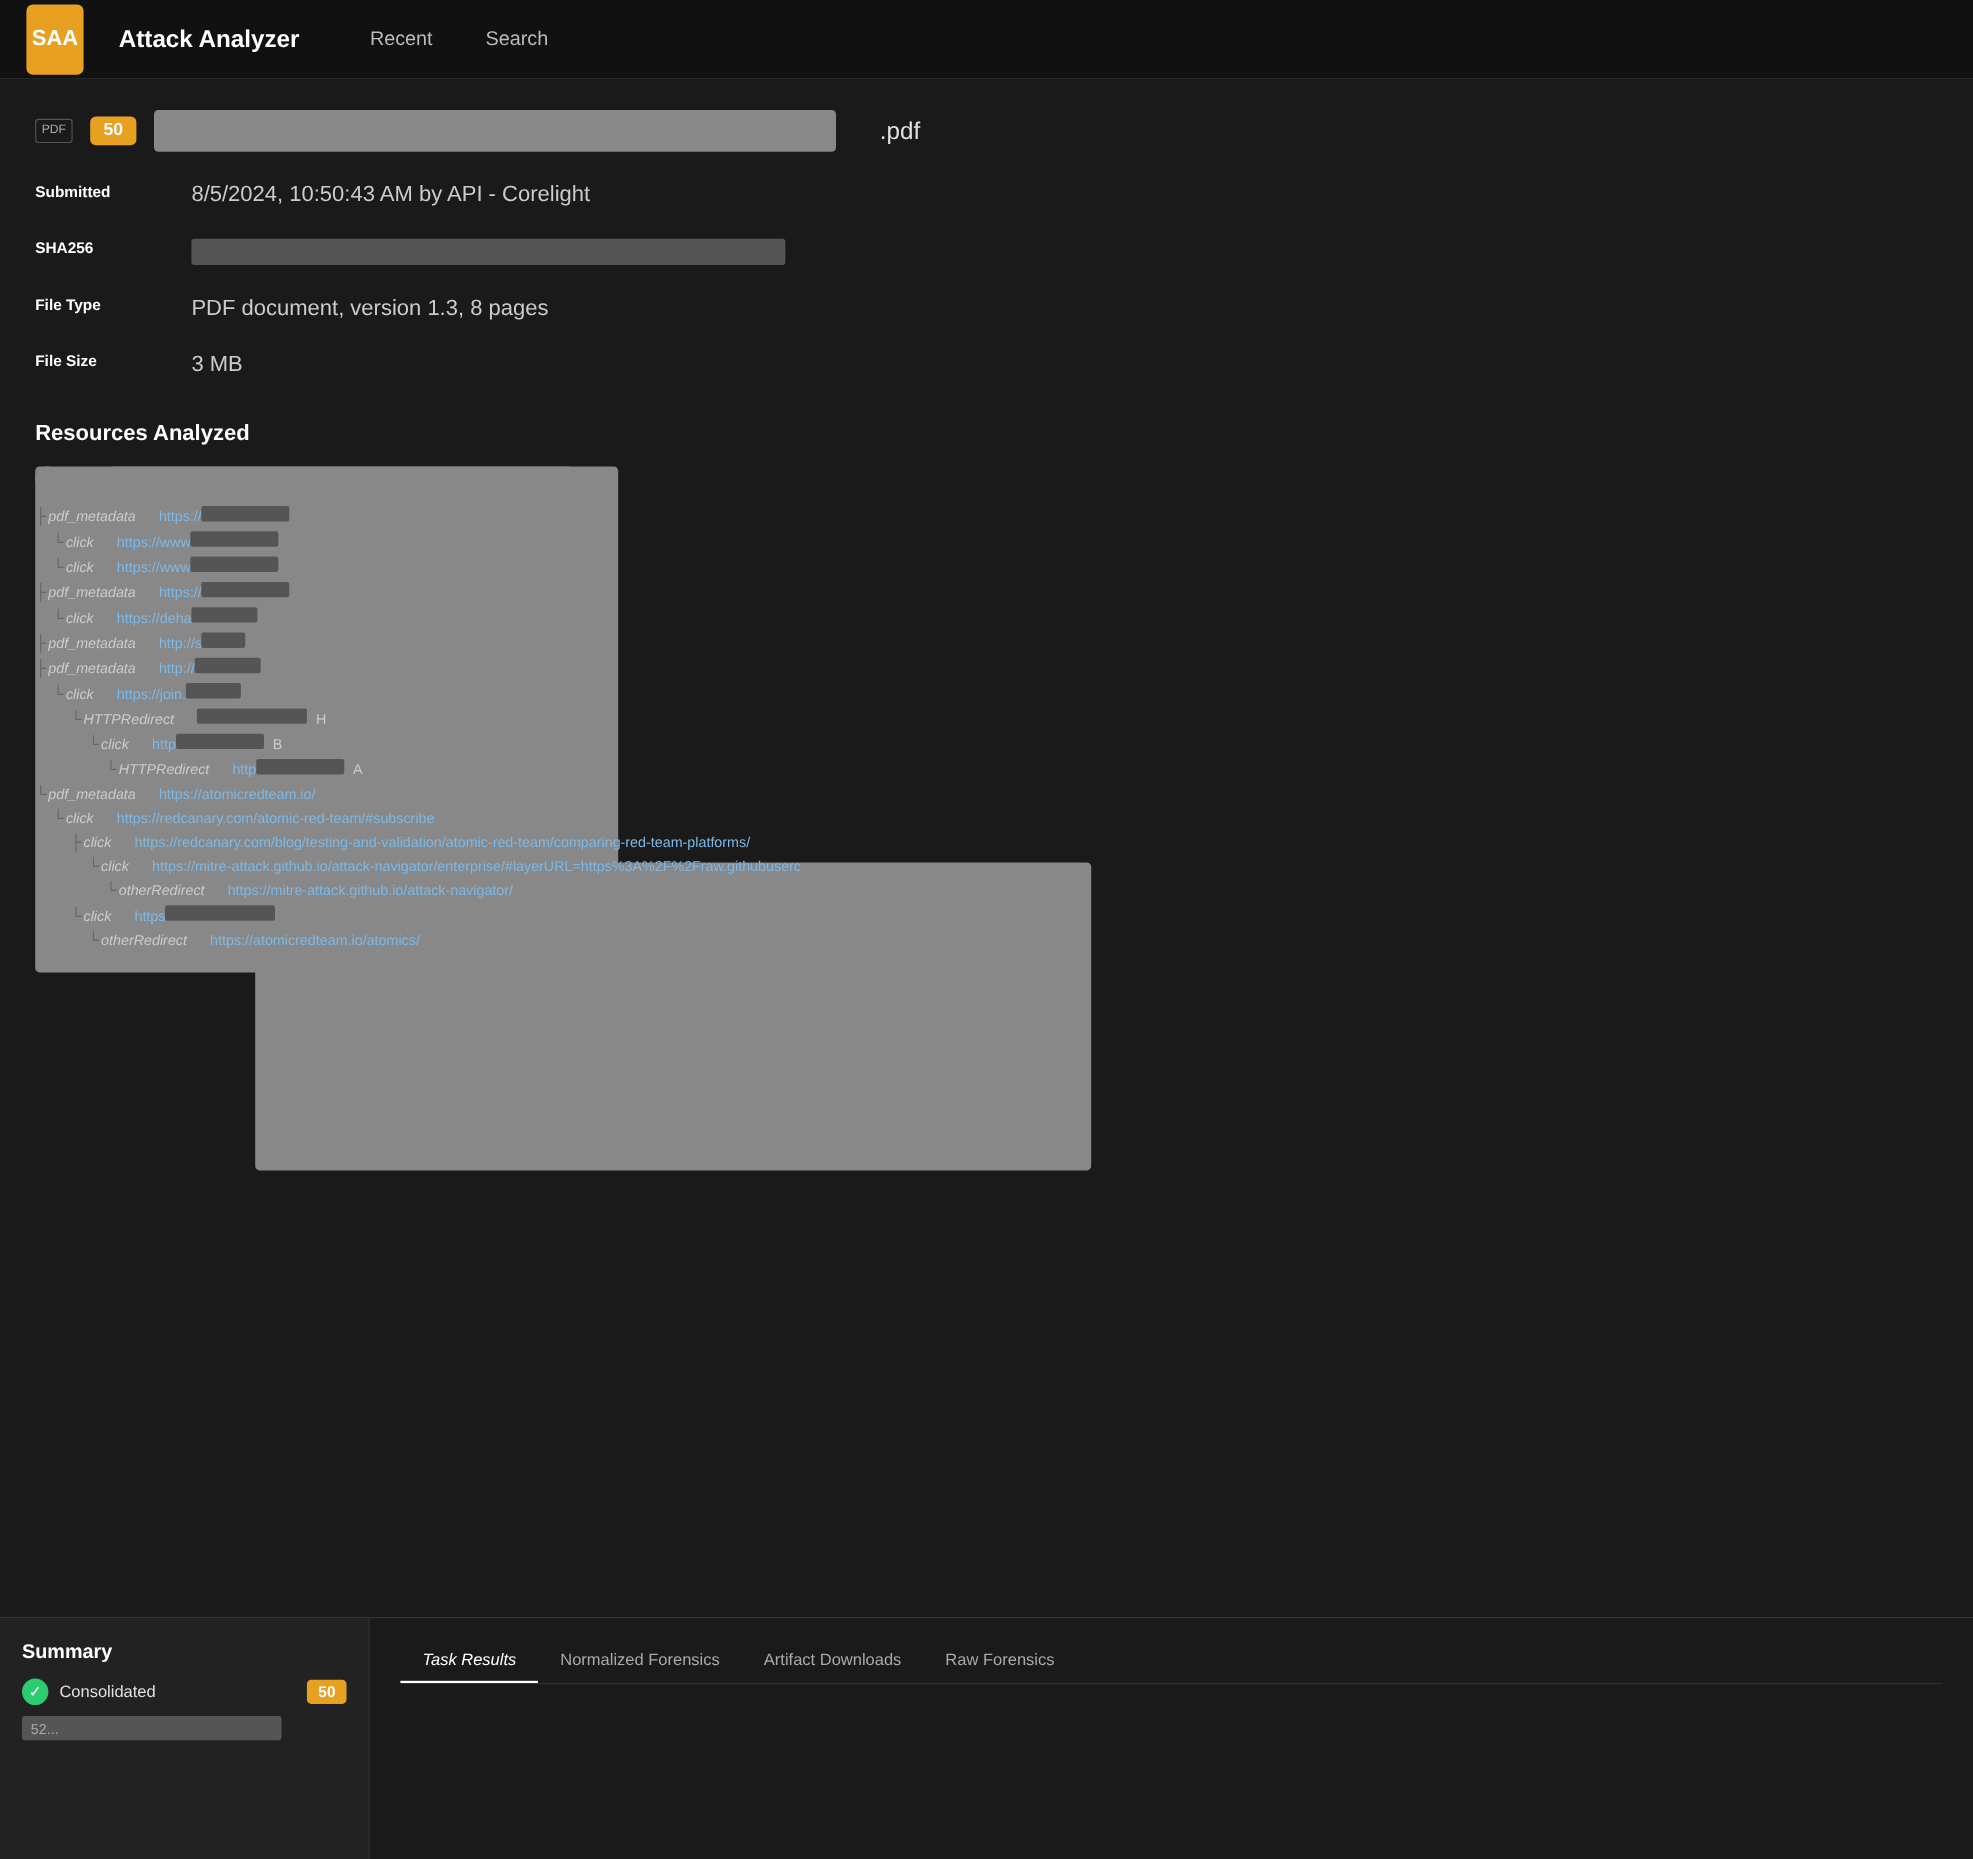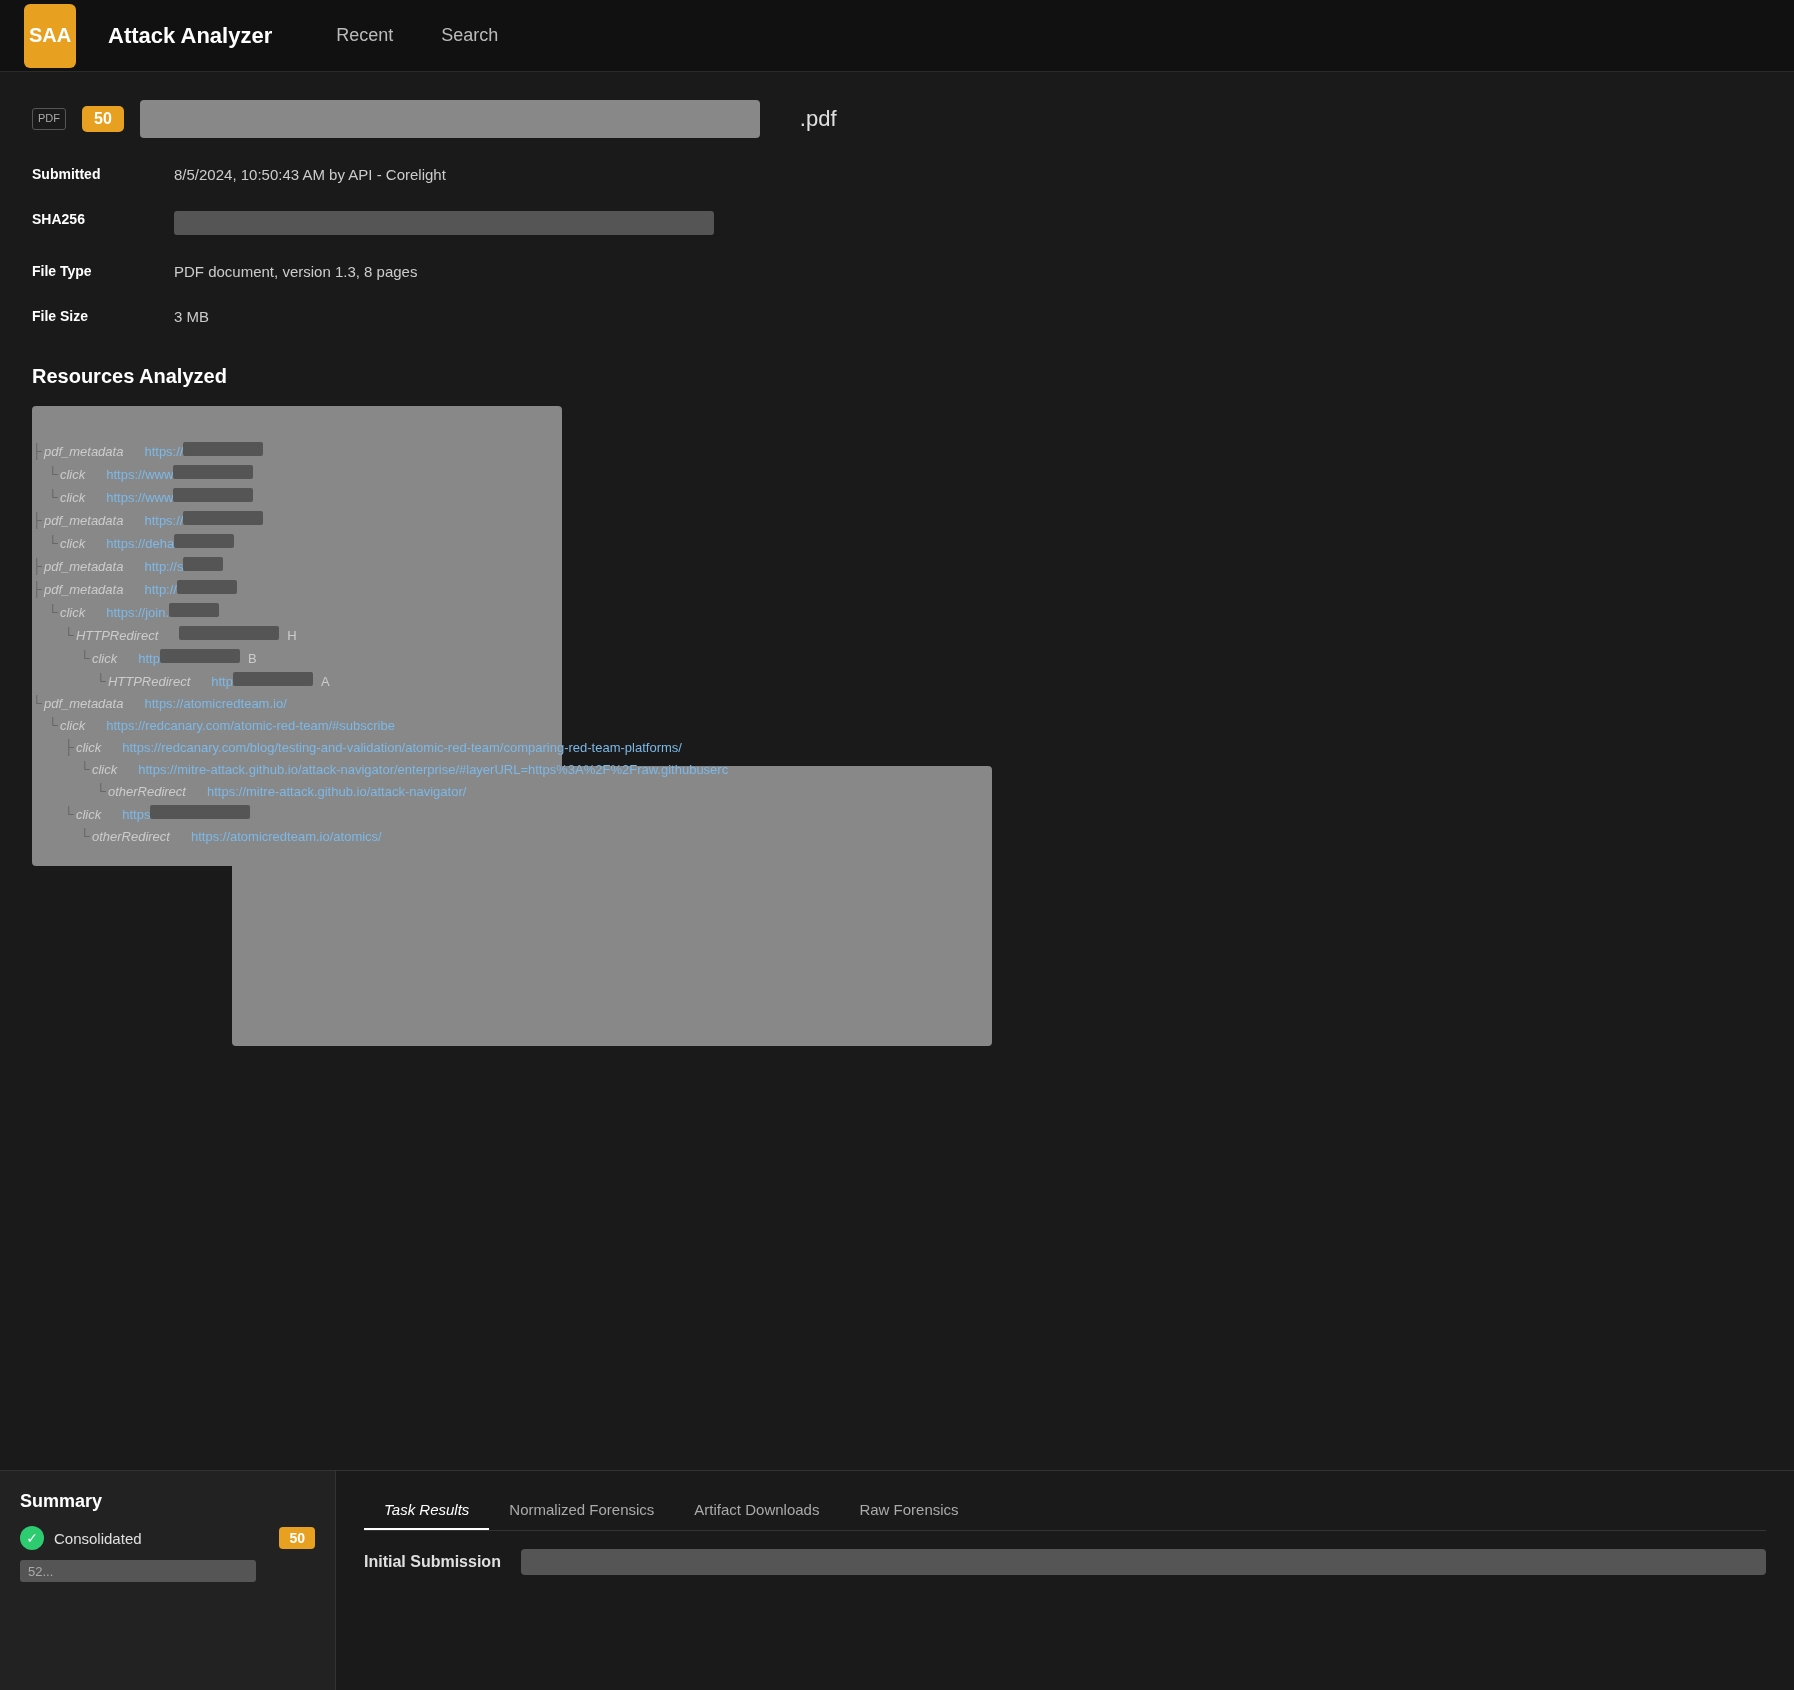--- a/index.html
+++ b/index.html
@@ -102,21 +102,21 @@
       gap: 12px;
     }
     .meta-label {
       color: #fff;
       font-weight: 600;
       font-size: 14px;
       padding: 8px 0;
     }
     .meta-value {
       color: #ccc;
-      font-size: 15px;
+      font-size: 20px;
       padding: 8px 0;
     }
     .sha-bar {
       background: #555;
       height: 24px;
       border-radius: 3px;
       width: 540px;
       display: inline-block;
       vertical-align: middle;
     }
@@ -546,18 +546,14 @@
   </div>
 
   <div class="results-panel">
     <div class="tabs-row">
       <div class="tab-item active">Task Results</div>
       <div class="tab-item">Normalized Forensics</div>
       <div class="tab-item">Artifact Downloads</div>
       <div class="tab-item">Raw Forensics</div>
     </div>
 
-    <div class="initial-submission-row">
-      <span class="initial-label">Initial Submission</span>
-      <div class="initial-bar"></div>
-    </div>
   </div>
 </div>
 
 </body></html>

